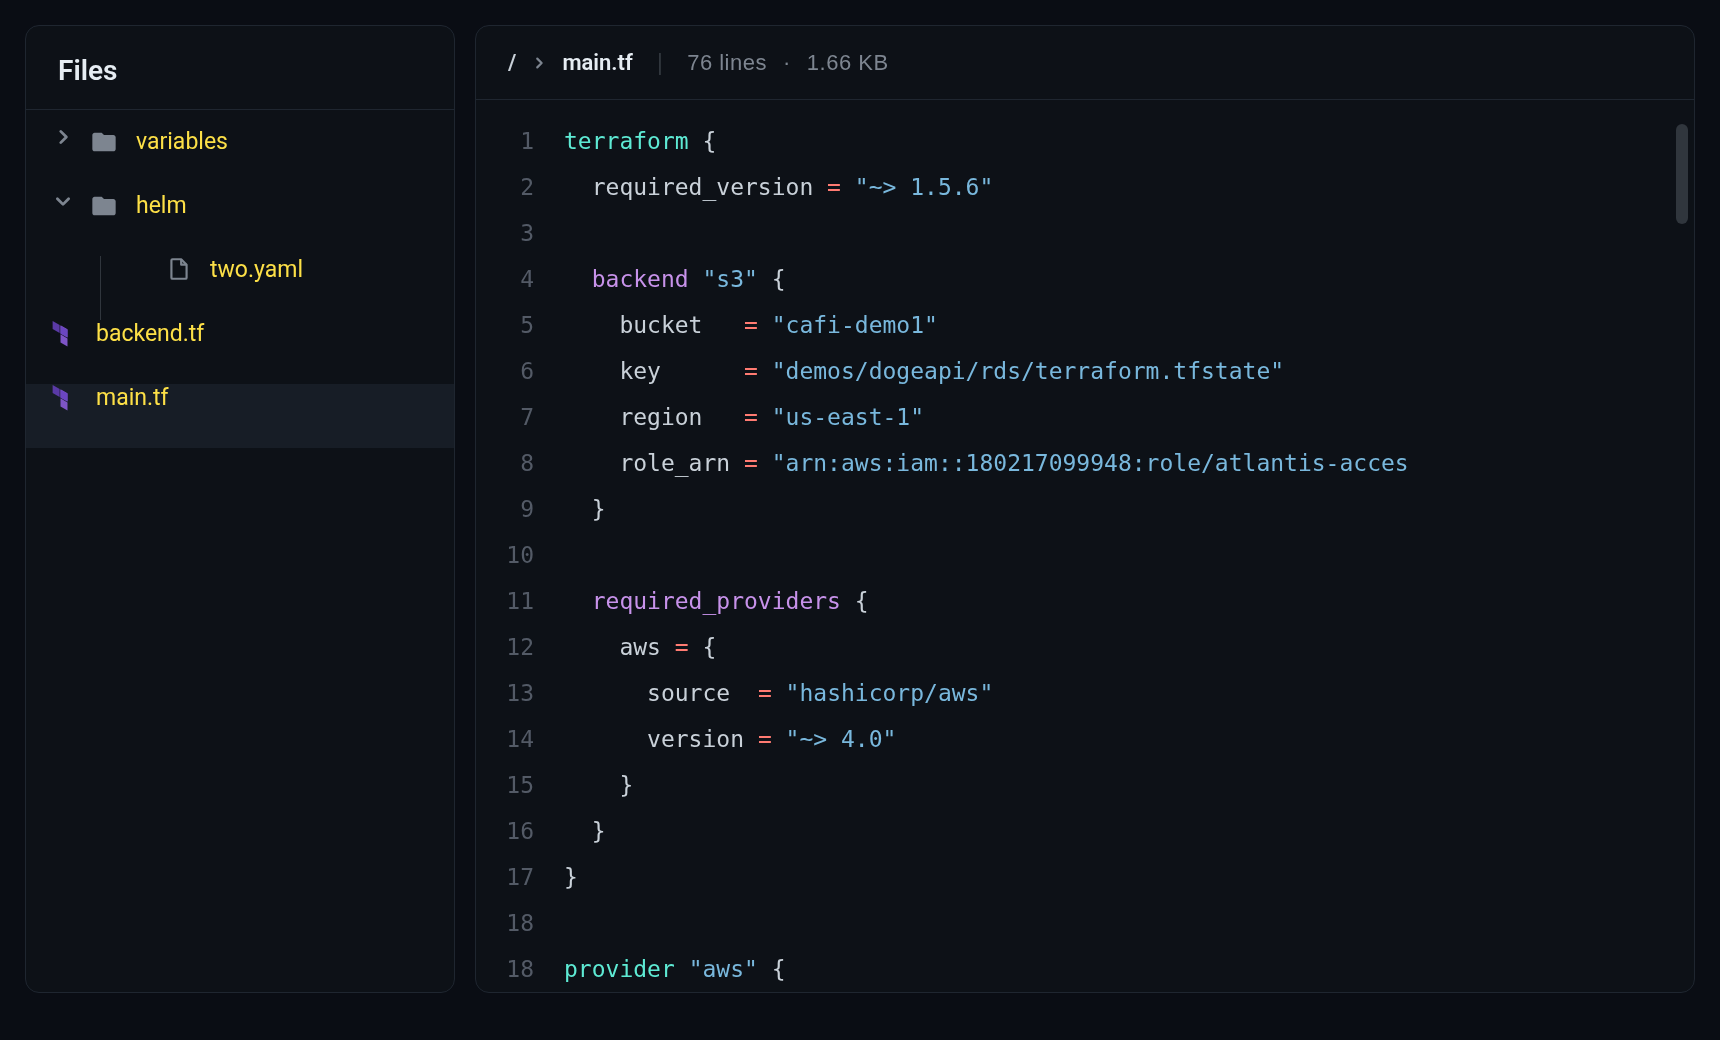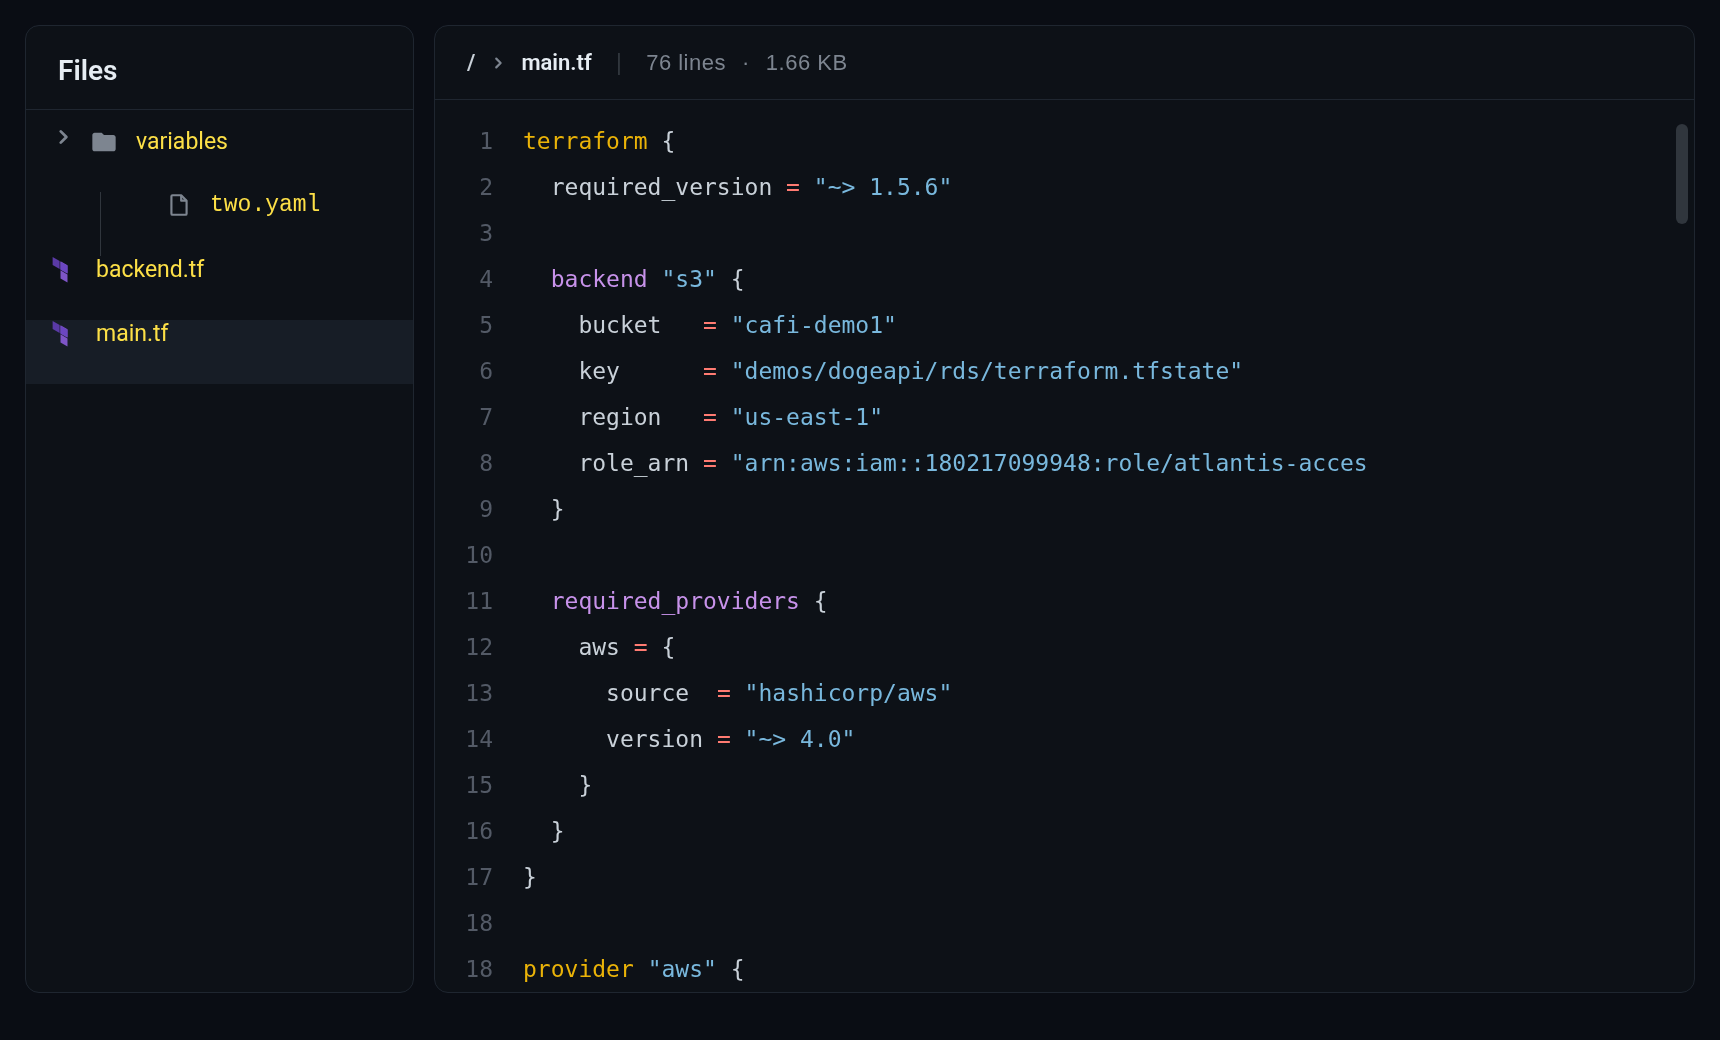--- a/index.html
+++ b/index.html
@@ -19,21 +19,21 @@
     }
 
     .panel {
       background: #0d1117;
       border: 1px solid #1f2630;
       border-radius: 14px;
       overflow: hidden;
     }
 
     .sidebar {
-      width: 389px;
+      width: 430px;
       flex-shrink: 0;
     }
 
     .sidebar-header {
       padding: 28px 32px 22px 32px;
       border-bottom: 1px solid #1f2630;
     }
 
     .sidebar-title {
       font-size: 28px;
@@ -162,21 +162,21 @@
     .code-content {
       flex: 1;
       white-space: pre;
       overflow: hidden;
     }
 
     .code-line {
       height: 46px;
     }
 
-    .tok-kw { color: #eab308; }
+    .tok-kw { color: #5eead4; }
     .tok-prop { color: #c9d1d9; }
     .tok-punc { color: #c9d1d9; }
     .tok-str { color: #79b8dd; }
     .tok-block { color: #c792ea; }
     .tok-op { color: #ff7b72; }
 
     .scrollbar-thumb {
       position: absolute;
       right: 6px;
       top: 24px;
@@ -205,21 +205,34 @@
             <path fill="none" stroke="#7d8590" stroke-width="2.5" stroke-linecap="round" stroke-linejoin="round" d="M6 3l5 5-5 5"></path>
           </svg>
         </span>
         <span class="tree-icon folder-icon">
           <svg width="28" height="28" viewBox="0 0 24 24">
             <path fill="#7d8590" d="M10 4H4c-1.1 0-2 .9-2 2v12c0 1.1.9 2 2 2h16c1.1 0 2-.9 2-2V8c0-1.1-.9-2-2-2h-8l-2-2z"></path>
           </svg>
         </span>
         <span class="tree-label">variables</span>
       </div>
-      <div class="tree-row" style="padding-left: 140px; font-family: Liberation Mono, monospace;">
+      <div class="tree-row" style="padding-left: 28px;">
+        <span class="tree-chevron chev-icon">
+          <svg width="18" height="18" viewBox="0 0 16 16">
+            <path fill="none" stroke="#7d8590" stroke-width="2.5" stroke-linecap="round" stroke-linejoin="round" d="M3 6l5 5 5-5"></path>
+          </svg>
+        </span>
+        <span class="tree-icon folder-icon">
+          <svg width="28" height="28" viewBox="0 0 24 24">
+            <path fill="#7d8590" d="M10 4H4c-1.1 0-2 .9-2 2v12c0 1.1.9 2 2 2h16c1.1 0 2-.9 2-2V8c0-1.1-.9-2-2-2h-8l-2-2z"></path>
+          </svg>
+        </span>
+        <span class="tree-label">helm</span>
+      </div>
+      <div class="tree-row" style="padding-left: 140px;">
         <div class="tree-line"></div>
         <span class="tree-icon file-icon">
           <svg width="26" height="26" viewBox="0 0 24 24">
             <path fill="none" stroke="#7d8590" stroke-width="2" stroke-linejoin="round" d="M14 3H6a1 1 0 0 0-1 1v16a1 1 0 0 0 1 1h12a1 1 0 0 0 1-1V8z"></path>
             <path fill="none" stroke="#7d8590" stroke-width="2" stroke-linejoin="round" d="M14 3v5h5"></path>
           </svg>
         </span>
         <span class="tree-label">two.yaml</span>
       </div>
       <div class="tree-row" style="padding-left: 24px;">

